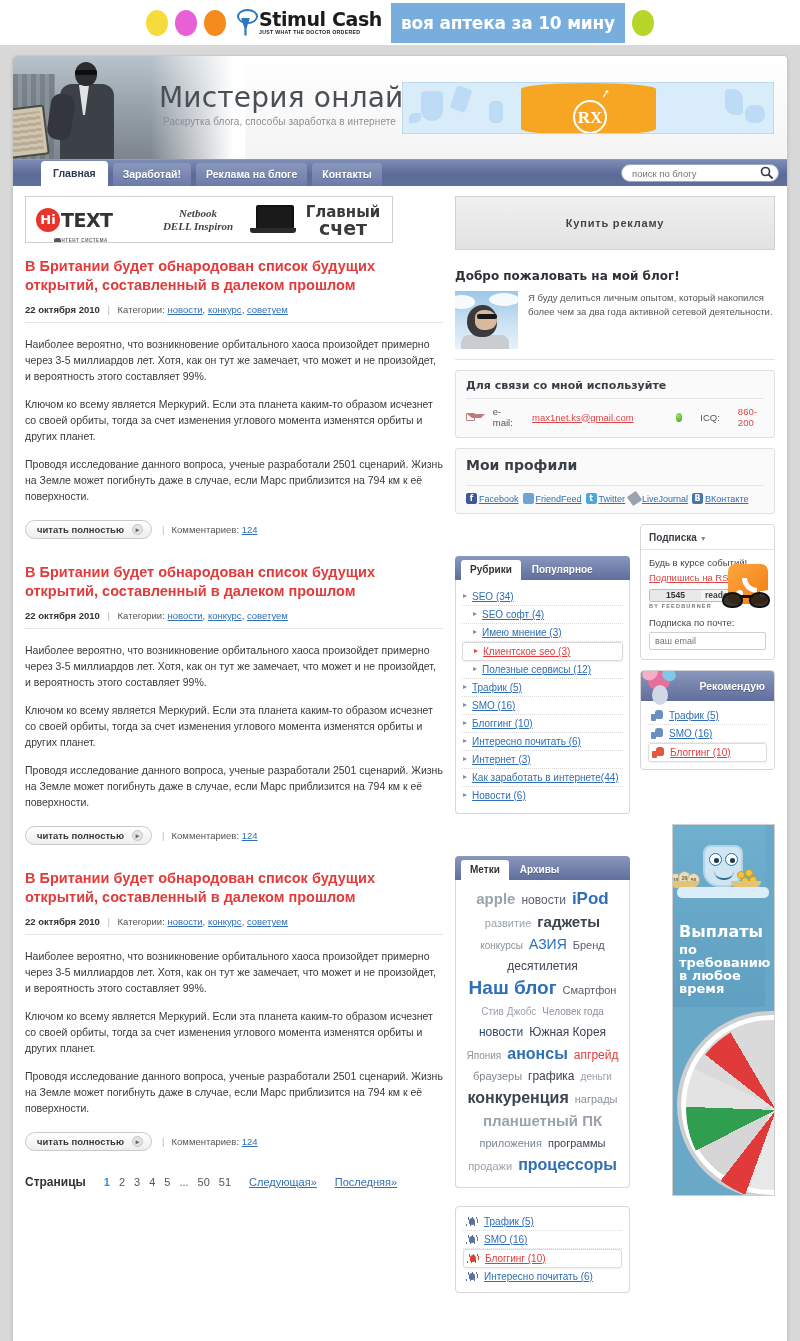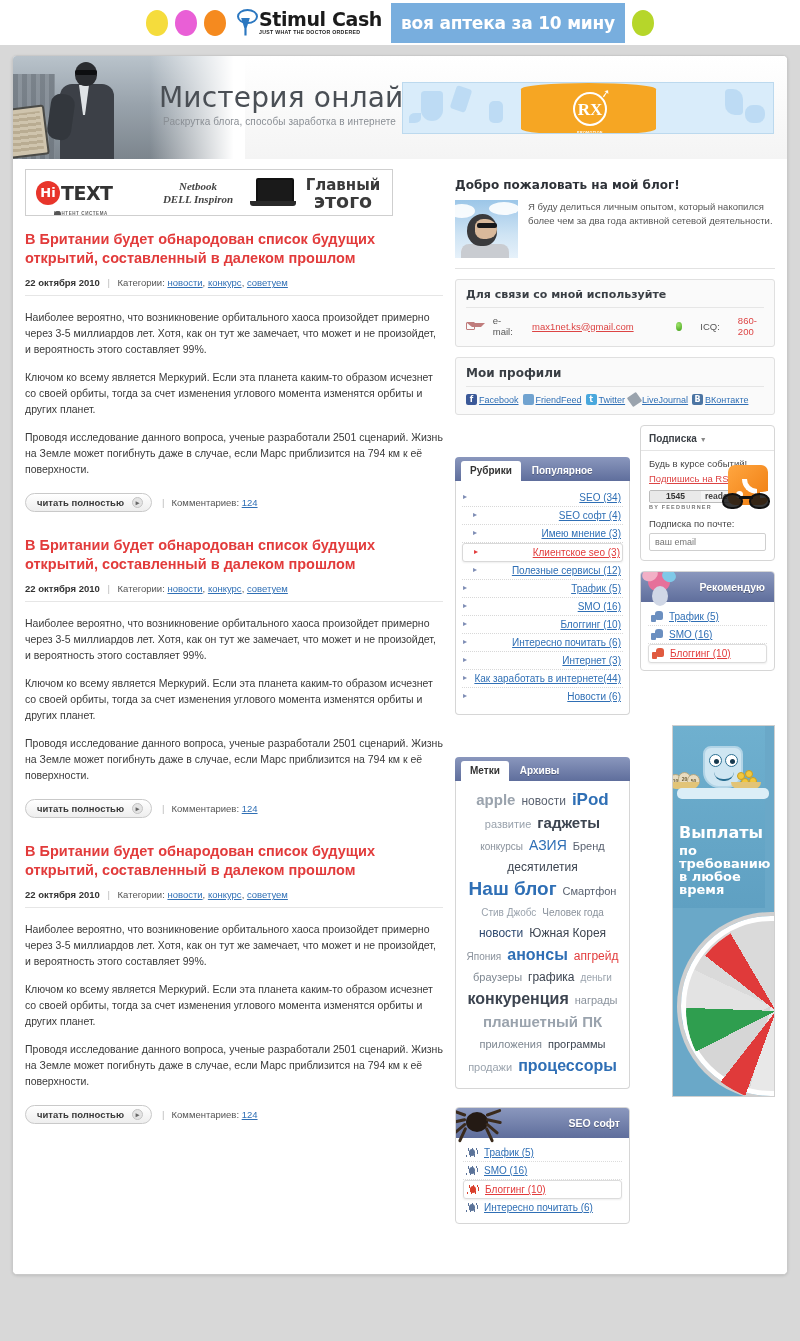--- a/index.html
+++ b/index.html
@@ -61,21 +61,21 @@
 
   .site-title { position:absolute; left:146px; top:25px; font-family:"DejaVu Sans", sans-serif;
                 font-size:28px; color:#4a4f55; font-weight:normal; letter-spacing:.2px; }
   .site-sub   { position:absolute; left:150px; top:60px; font-size:10px; color:#8a8f95; letter-spacing:.1px; }
 
   .head-banner { position:absolute; right:13px; top:26px; width:372px; height:52px;
                  background:#d9ecfa; border:1px solid #bcd9ee; overflow:hidden; }
   .hb-blob { position:absolute; background:#b7d8f2; opacity:.85; }
   .hb-center { position:absolute; left:118px; top:0; width:135px; height:52px; background:#f6a623;
                border-radius:50%/12%; }
-  .hb-rx { position:absolute; left:52px; top:9px; width:34px; height:34px; border:2px solid #fff; border-radius:50%;
+  .hb-rx { position:absolute; left:52px; top:17px; width:34px; height:34px; border:2px solid #fff; border-radius:50%;
            color:#fff; font-family:"Liberation Serif", serif; font-weight:bold; font-size:17px;
            text-align:center; line-height:32px; }
   .hb-rx small{ display:block; font-size:3.6px; margin-top:-9px; letter-spacing:.4px; font-family:"Liberation Sans",sans-serif;}
   .hb-arrow{ position:absolute; left:80px; top:4px; color:#fff; font-size:11px; transform:rotate(-10deg); }
 
   
   .nav { height:27px; background:linear-gradient(to bottom,#7d8cb4,#5c6b98 55%,#55649180);
          background-color:#6b7aa6; display:flex; align-items:flex-end; padding:0 8px; position:relative;
          border-top:1px solid #8d9ac0; }
   .nav-items { display:flex; align-items:flex-end; gap:5px; padding-left:20px; }
@@ -165,21 +165,21 @@
                 font-family:"DejaVu Sans",sans-serif; }
   .contact-row { display:flex; align-items:center; gap:18px; font-size:9.5px; color:#555; }
   .mail-ico { width:11px; height:8px; border:1px solid #c07c7c; border-radius:1px; display:inline-block; position:relative; }
   .mail-ico:after{content:"";position:absolute;left:0;top:0;width:9px;height:5px;
      border-left:5px solid transparent;border-right:4px solid transparent;border-top:4px solid #c07c7c;}
   .icq-ico { width:9px; height:9px; border-radius:50%; background:radial-gradient(circle at 35% 30%,#9ee36a,#3f9f16); display:inline-block;}
   .contact a { color:#d44; text-decoration:underline; cursor:pointer; }
   .icq-val { color:#d44; }
 
   .profiles { border:1px solid #e0e0e0; border-radius:3px; background:#fafafa; padding:8px 10px 9px; }
-  .profiles h4 { margin:0 0 7px 0; font-size:12px; color:#3a3f45; padding-bottom:6px; border-bottom:1px solid #e6e6e6;
+  .profiles h4 { margin:0 0 7px 0; font-size:14px; color:#3a3f45; padding-bottom:12px; border-bottom:1px solid #e6e6e6;
                  font-family:"DejaVu Sans",sans-serif; }
   .prof-row { display:flex; align-items:center; gap:4px; font-size:9px; }
   .prof { display:flex; align-items:center; gap:2px; }
   .prof a { color:#2f6fb5; text-decoration:underline; cursor:pointer; white-space:nowrap; }
   .pi { width:11px; height:11px; border-radius:2px; font-size:8px; color:#fff; text-align:center;
         line-height:11px; font-weight:bold; font-family:"DejaVu Sans",sans-serif; flex:none; }
   .pi.fb{ background:#3b5998; } .pi.ff{ background:#71a3d0; } .pi.tw{ background:#4aa8dd; }
   .pi.lj{ background:#9aa3ad; border-radius:1px; transform:rotate(-35deg); }
   .pi.vk{ background:#4c75a3; }
 
@@ -190,21 +190,21 @@
   .tabw { }
   .tabs { display:flex; gap:2px; background:#6b7aa6; border-radius:4px 4px 0 0; padding:4px 4px 0 6px;
           background:linear-gradient(to bottom,#8a97bd,#5f6e9c);margin-top:32px; }
   .tab { font-size:10px; font-weight:bold; color:#fff; padding:4px 9px 5px; border-radius:3px 3px 0 0;
          cursor:pointer; text-shadow:0 1px 0 rgba(0,0,0,.25); }
   .tab.active { background:#fff; color:#333; text-shadow:none; }
   .tabbody { border:1px solid #d6d6d6; border-top:none; border-radius:0 0 4px 4px; background:#fff; padding:8px 6px 9px; }
 
   .cat-list { list-style:none; margin:0; padding:0; }
   .cat-list li { font-size:10px; padding:3px 2px 3px 10px; position:relative;
-                 border-bottom:1px dotted #d8d8d8;text-align:right; }
+                 border-bottom:1px dotted #d8d8d8; }
   .cat-list li:before { content:"\25B8"; position:absolute; left:1px; top:3px; color:#7d8cb4; font-size:8px; }
   .cat-list li.sub { padding-left:20px; }
   .cat-list li.sub:before { left:11px; }
   .cat-list a { color:#2f6fb5; text-decoration:underline; cursor:pointer; }
   .cat-list li.hl { background:#fff; border:1px solid #d9d9d9; border-radius:3px; box-shadow:0 1px 2px rgba(0,0,0,.07); }
   .cat-list li.hl:before { color:#e23b3b; }
   .cat-list li.hl a { color:#e23b3b; }
 
   
   .subw { border:1px solid #d6d6d6; border-radius:4px; background:#fff; overflow:hidden; }
@@ -350,20 +350,37 @@
           <span>RX</span>
           <small>PROMOTION</small>
         </div>
         <div class="hb-arrow">➚</div>
       </div>
       <span class="hb-blob" style="right:30px;top:6px;width:18px;height:26px;border-radius:4px 10px 4px 10px"></span>
       <span class="hb-blob" style="right:8px;top:22px;width:20px;height:18px;border-radius:8px"></span>
     </div>
   </div>
 
+  <div class="nav">
+    <div class="nav-items">
+      <div class="nav-item active">Главная</div>
+      <div class="nav-item">Заработай!</div>
+      <div class="nav-item">Реклама на блоге</div>
+      <div class="nav-item">Контакты</div>
+    </div>
+    <div class="search-wrap">
+      <input class="search-input" placeholder="поиск по блогу" style="">
+      <span class="search-btn">
+        <svg width="13" height="13" viewBox="0 0 13 13">
+              <circle cx="5.5" cy="5.5" r="4" fill="none" stroke="#33384a" stroke-width="1.6"></circle>
+              <line x1="8.6" y1="8.6" x2="12" y2="12" stroke="#33384a" stroke-width="1.8" stroke-linecap="round"></line>
+            </svg>
+      </span>
+    </div>
+  </div>
 
   <div class="cols">
 
     <div class="main">
 
       <div class="hitext">
         <div class="ht-logo">
           <span class="ht-hi">Hi</span>
           <span class="ht-text">TEXT</span>
           <span class="ht-sub">КОНТЕНТ СИСТЕМА</span>
@@ -373,21 +390,21 @@
                 <i style="left:36px;top:4px"></i>
           </span>
         </div>
         <div class="ht-mid">
           <div>Netbook</div>
           <div>DELL Inspiron</div>
         </div>
         <div class="ht-lap"></div>
         <div class="ht-prize">
           <div class="l1">Главный</div>
-          <div class="l2">этого</div>
+          <div class="l2">счет</div>
         </div>
       </div>
 
       <div class="post">
         <h2 class="post-title">В Британии будет обнародован список будущих открытий, составленный в далеком прошлом</h2>
         <div class="post-meta">
           <span class="post-date">22 октября 2010</span>
           <span class="meta-sep">|</span>
           <span>Категории:</span>
           <a class="cat-link">новости</a>,
@@ -452,24 +469,38 @@
             <span>читать полностью</span>
             <span class="arrow">▸</span>
           </span>
           <span class="comments">
             <span class="bar">|</span><span>Комментариев:</span>
             <a>124</a>
           </span>
         </div>
       </div>
 
+      <div class="pages">
+        <span class="label">Страницы</span>
+        <span class="pg cur">1</span>
+        <span class="pg">2</span>
+        <span class="pg">3</span>
+        <span class="pg">4</span>
+        <span class="pg">5</span>
+        <span class="pg">...</span>
+        <span class="pg">50</span>
+        <span class="pg">51</span>
+        <span class="nav-l">Следующая»</span>
+        <span class="nav-l">Последняя»</span>
+      </div>
     </div>
 
     <div class="side">
 
+      <div class="w buy-ad">Купить рекламу</div>
 
       <div class="w about">
         <h3>Добро пожаловать на мой блог!</h3>
         <div class="about-row">
           <div class="avatar">
             <span class="av-cloud" style="left:-6px;top:4px;width:26px;height:14px"></span>
             <span class="av-cloud" style="left:34px;top:2px;width:30px;height:13px"></span>
             <span class="av-cloud" style="left:6px;top:44px;width:34px;height:12px"></span>
             <div class="av-body"></div>
                 <div class="av-head"></div>
@@ -642,34 +673,20 @@
             <div class="vb-wheel">
               <span class="wheel-seg" style="background:conic-gradient(from 200deg,#e03a3a 0 5%,transparent 5% 12%,#2f9e4f 12% 20%,transparent 20% 30%,#e03a3a 30% 36%,transparent 36% 48%,#2f9e4f 48% 56%,transparent 56% 100%);border-radius:50%;clip-path:circle(50%)"></span>
 
             </div>
           </div>
         </div>
       </div>
 
       <div class="w" style="width:175px">
         <div class="recw">
-          <div class="recw-head">
-            <div class="spider-head">
-              <div class="sp-body"></div>
-              <i class="sp-leg" style="left:14px;top:12px;transform:rotate(200deg)"></i>
-              <i class="sp-leg" style="left:14px;top:16px;transform:rotate(168deg)"></i>
-              <i class="sp-leg" style="left:14px;top:20px;transform:rotate(140deg)"></i>
-              <i class="sp-leg" style="left:14px;top:24px;transform:rotate(115deg)"></i>
-              <i class="sp-leg" style="left:34px;top:12px;transform:rotate(-20deg)"></i>
-              <i class="sp-leg" style="left:34px;top:16px;transform:rotate(12deg)"></i>
-              <i class="sp-leg" style="left:34px;top:20px;transform:rotate(40deg)"></i>
-              <i class="sp-leg" style="left:34px;top:24px;transform:rotate(65deg)"></i>
-            </div>
-            <span>SEO софт</span>
-          </div>
           <ul class="rec-list">
             <li>
                   <span class="spider-ico"></span>
                   <a>Трафик (5)</a>
                 </li>
             <li>
                   <span class="spider-ico"></span>
                   <a>SMO (16)</a>
                 </li>
             <li class="hl">

